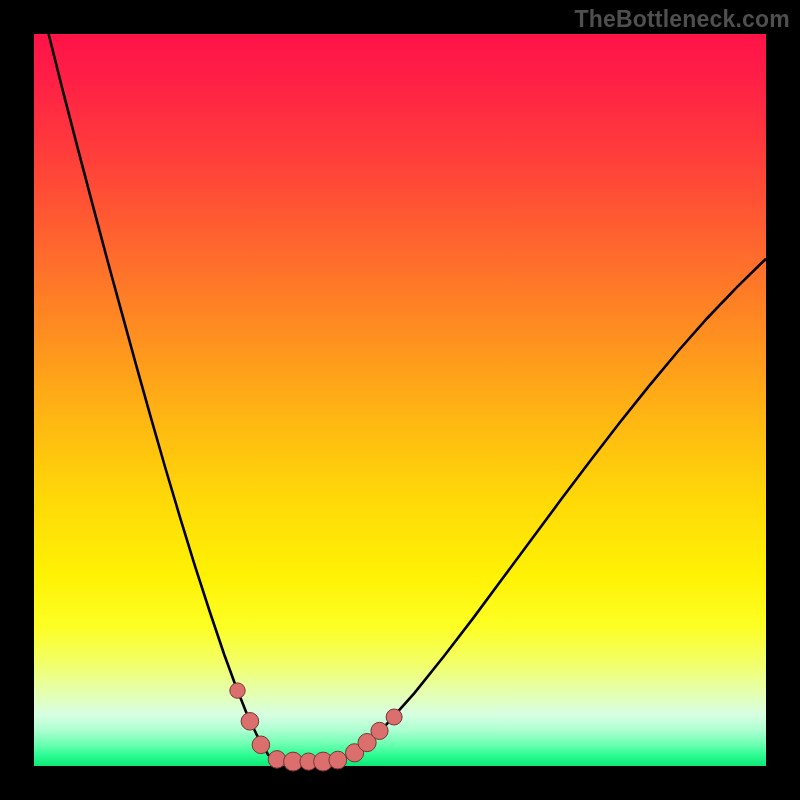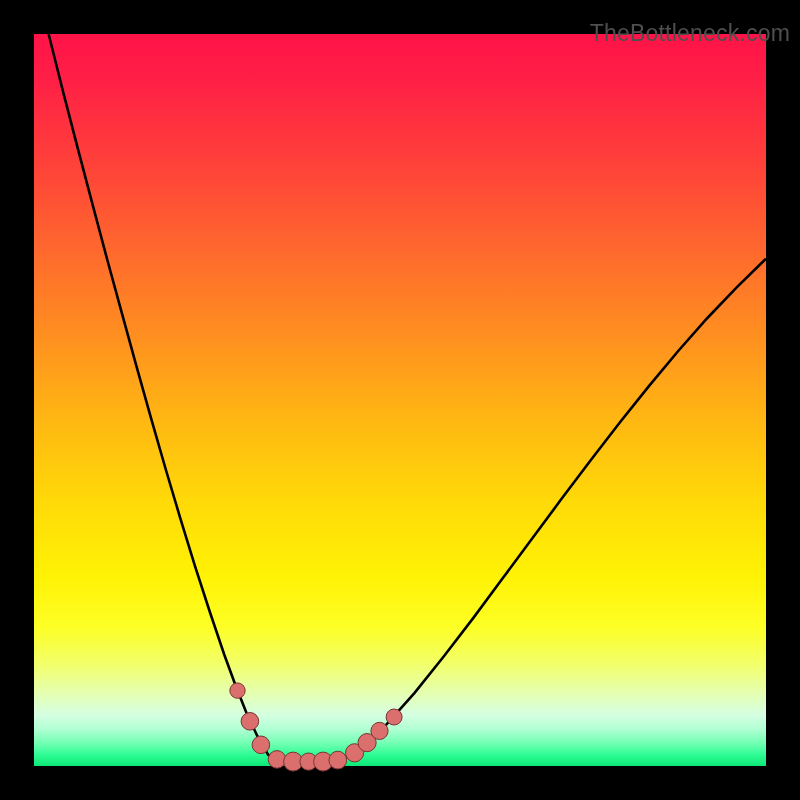--- a/index.html
+++ b/index.html
@@ -40,26 +40,26 @@
       #e5ffb0 90%,
       #d6ffe2 93%,
       #afffd2 95%,
       #6effb2 97%,
       #2dfc93 98.5%,
       #0de876 100%
     );
   }
   .watermark {
     position: absolute;
-    top: 20px;
+    top: 6px;
     right: 10px;
     color: #4f4f4f;
     font-size: 23px;
     letter-spacing: 0.2px;
-    font-weight: 400;
+    font-weight: 700;
     margin-left: 39px;
   }
   svg.curve {
     position: absolute;
     left: 0;
     top: 0;
     width: 732px;
     height: 732px;
     overflow: visible;
   }

